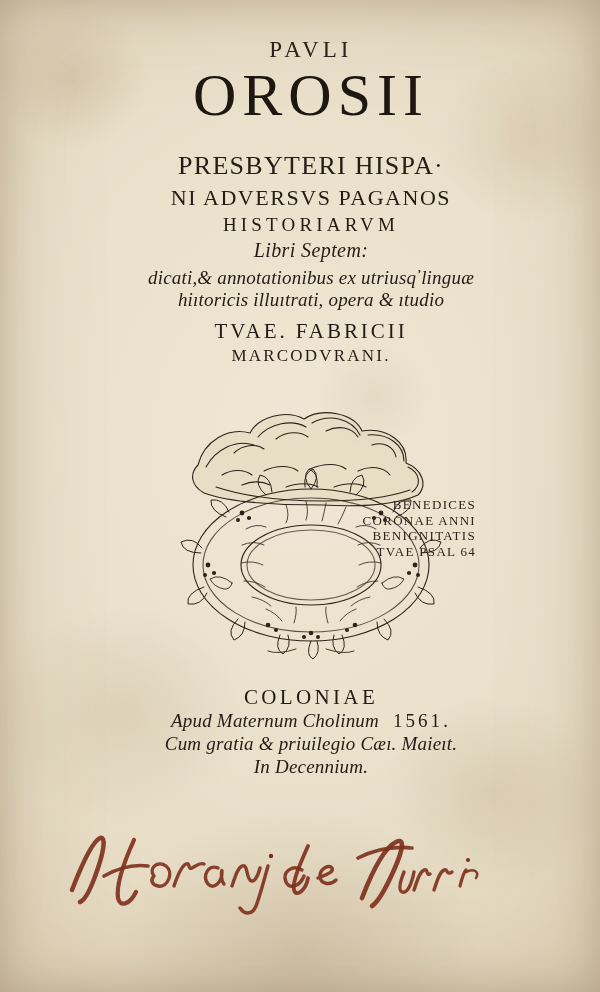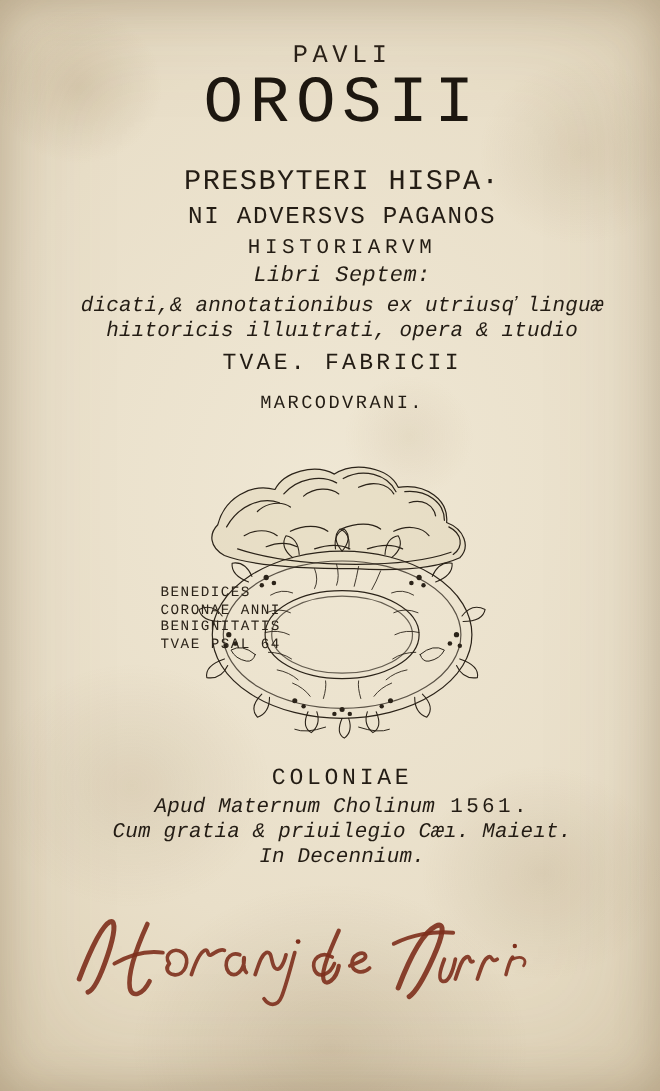--- a/index.html
+++ b/index.html
@@ -48,21 +48,20 @@
       inset 0 0 40px rgba(120,96,62,0.30),
       inset 0 0 110px rgba(120,96,62,0.18);
   }
 
   .content {
     position: relative;
     z-index: 3;
     padding: 30px 50px 0 72px;
     text-align: center;
     color: #231c14;
-    font-family: Liberation Mono, monospace;
   }
 
   .ln {
     line-height: 1.06;
     letter-spacing: 0.02em;
   }
 
   
   .t-pauli {
     font-size: 23px;
@@ -107,37 +106,37 @@
   }
   .t-body + .t-body { margin-top: 2px; }
   .t-franc {
     font-size: 21px;
     letter-spacing: 0.14em;
     margin-top: 10px;
   }
   .t-marco {
     font-size: 17px;
     letter-spacing: 0.13em;
-    margin-top: 16px;
+    margin-top: 4px;
   }
 
   
   .device {
     margin: 22px auto 0 auto;
     width: 330px;
     height: 275px;
     position: relative;
   }
   .device svg { display: block; width: 100%; height: 100%; }
 
   .motto {
     position: absolute;
     left: 0; right: 0;
-    top: 132px;
-    text-align: left;
+    top: 110px;
+    text-align: right;
     font-size: 13px;
     letter-spacing: 0.10em;
     line-height: 1.22;
     color: #2b2319;
   }
 
   
   .imprint {
     margin-top: 24px;
   }

